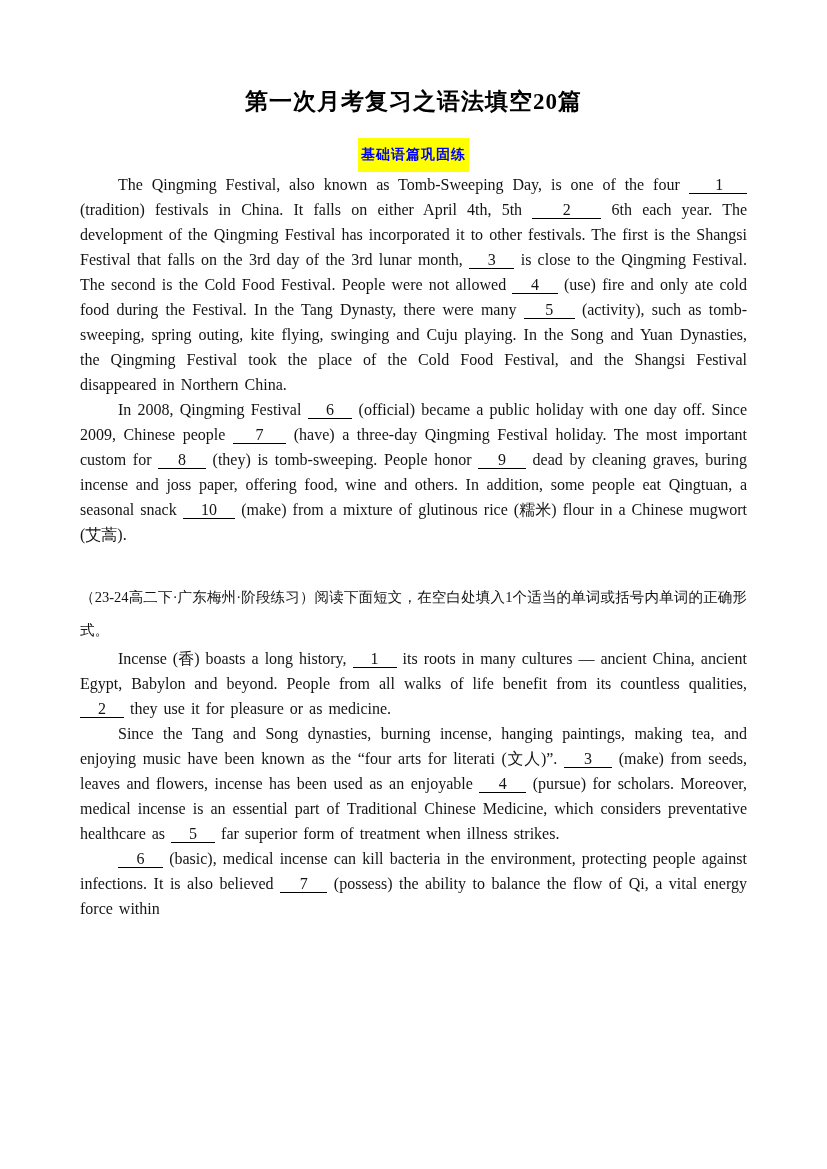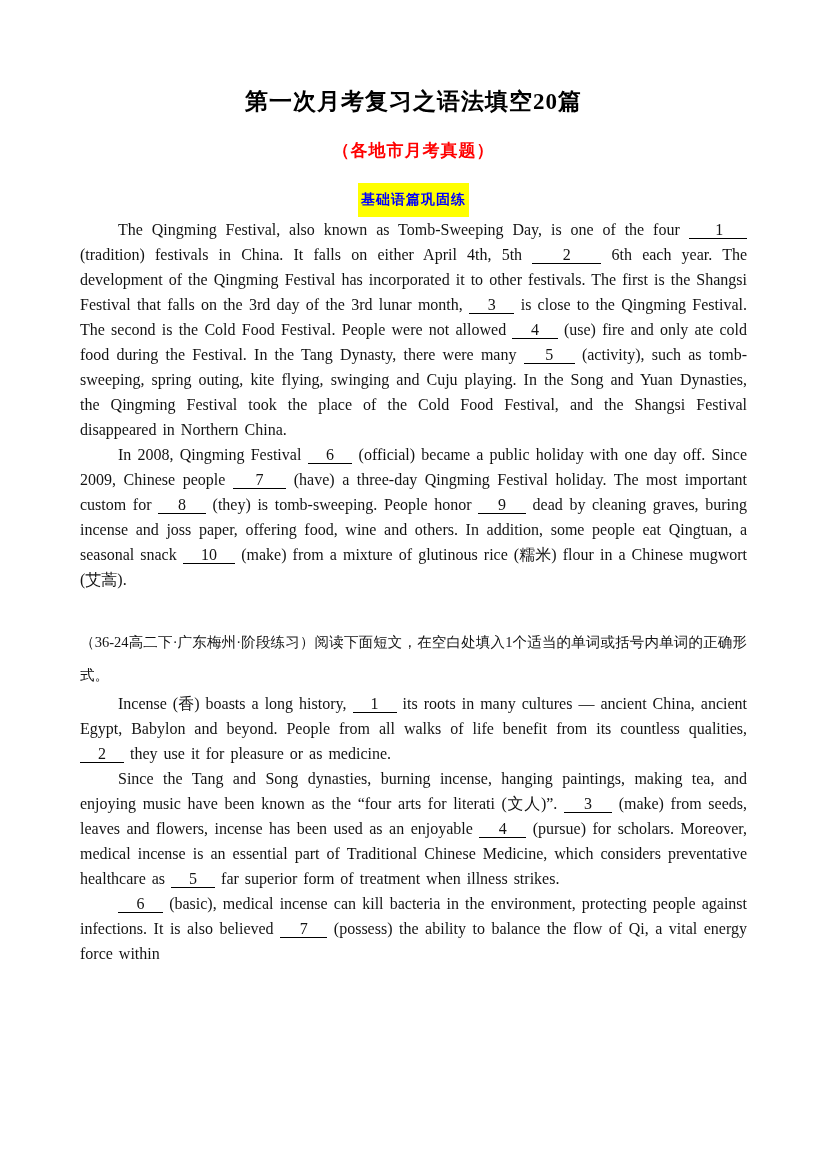--- a/index.html
+++ b/index.html
@@ -65,31 +65,30 @@
     white-space: nowrap;
   }
 </style>
 </head>
 <body>
 
 <div class="page">
 
   <h1 class="title">第一次月考复习之语法填空20篇</h1>
 
-  <h2 class="subtitle">（各地市月考真题）</h2>
 
   <div class="heading-wrap">
     <span class="section-heading">基础语篇巩固练</span>
   </div>
 
   <section>
     <p class="body-para">The Qingming Festival, also known as Tomb-Sweeping Day, is one of the four <span class="blank">&nbsp;&nbsp;&nbsp;1&nbsp;&nbsp;&nbsp;</span> (tradition) festivals in China. It falls on either April 4th, 5th <span class="blank">&nbsp;&nbsp;&nbsp;2&nbsp;&nbsp;&nbsp;</span> 6th each year. The development of the Qingming Festival has incorporated it to other festivals. The first is the Shangsi Festival that falls on the 3rd day of the 3rd lunar month, <span class="blank">&nbsp;&nbsp;&nbsp;3&nbsp;&nbsp;&nbsp;</span> is close to the Qingming Festival. The second is the Cold Food Festival. People were not allowed <span class="blank">&nbsp;&nbsp;&nbsp;4&nbsp;&nbsp;&nbsp;</span> (use) fire and only ate cold food during the Festival. In the Tang Dynasty, there were many <span class="blank">&nbsp;&nbsp;&nbsp;5&nbsp;&nbsp;&nbsp;</span> (activity), such as tomb-sweeping, spring outing, kite flying, swinging and Cuju playing. In the Song and Yuan Dynasties, the Qingming Festival took the place of the Cold Food Festival, and the Shangsi Festival disappeared in Northern China.</p>
     <p class="body-para">In 2008, Qingming Festival <span class="blank">&nbsp;&nbsp;&nbsp;6&nbsp;&nbsp;&nbsp;</span> (official) became a public holiday with one day off. Since 2009, Chinese people <span class="blank">&nbsp;&nbsp;&nbsp;7&nbsp;&nbsp;&nbsp;</span> (have) a three-day Qingming Festival holiday. The most important custom for <span class="blank">&nbsp;&nbsp;&nbsp;8&nbsp;&nbsp;&nbsp;</span> (they) is tomb-sweeping. People honor <span class="blank">&nbsp;&nbsp;&nbsp;9&nbsp;&nbsp;&nbsp;</span> dead by cleaning graves, buring incense and joss paper, offering food, wine and others. In addition, some people eat Qingtuan, a seasonal snack <span class="blank">&nbsp;&nbsp;&nbsp;10&nbsp;&nbsp;&nbsp;</span> (make) from a mixture of glutinous rice (糯米) flour in a Chinese mugwort (艾蒿).</p>
   </section>
 
   <section class="passage-gap">
-    <p class="source">（36-24高二下·广东梅州·阶段练习）阅读下面短文，在空白处填入1个适当的单词或括号内单词的正确形式。</p>
+    <p class="source">（23-24高二下·广东梅州·阶段练习）阅读下面短文，在空白处填入1个适当的单词或括号内单词的正确形式。</p>
     <p class="body-para">Incense (香) boasts a long history, <span class="blank">&nbsp;&nbsp;&nbsp;1&nbsp;&nbsp;&nbsp;</span> its roots in many cultures — ancient China, ancient Egypt, Babylon and beyond. People from all walks of life benefit from its countless qualities, <span class="blank">&nbsp;&nbsp;&nbsp;2&nbsp;&nbsp;&nbsp;</span> they use it for pleasure or as medicine.</p>
     <p class="body-para">Since the Tang and Song dynasties, burning incense, hanging paintings, making tea, and enjoying music have been known as the “four arts for literati (文人)”. <span class="blank">&nbsp;&nbsp;&nbsp;3&nbsp;&nbsp;&nbsp;</span> (make) from seeds, leaves and flowers, incense has been used as an enjoyable <span class="blank">&nbsp;&nbsp;&nbsp;4&nbsp;&nbsp;&nbsp;</span> (pursue) for scholars. Moreover, medical incense is an essential part of Traditional Chinese Medicine, which considers preventative healthcare as <span class="blank">&nbsp;&nbsp;&nbsp;5&nbsp;&nbsp;&nbsp;</span> far superior form of treatment when illness strikes.</p>
     <p class="body-para"><span class="blank">&nbsp;&nbsp;&nbsp;6&nbsp;&nbsp;&nbsp;</span> (basic), medical incense can kill bacteria in the environment, protecting people against infections. It is also believed <span class="blank">&nbsp;&nbsp;&nbsp;7&nbsp;&nbsp;&nbsp;</span> (possess) the ability to balance the flow of Qi, a vital energy force within</p>
   </section>
 
 </div>
 
 </body></html>

